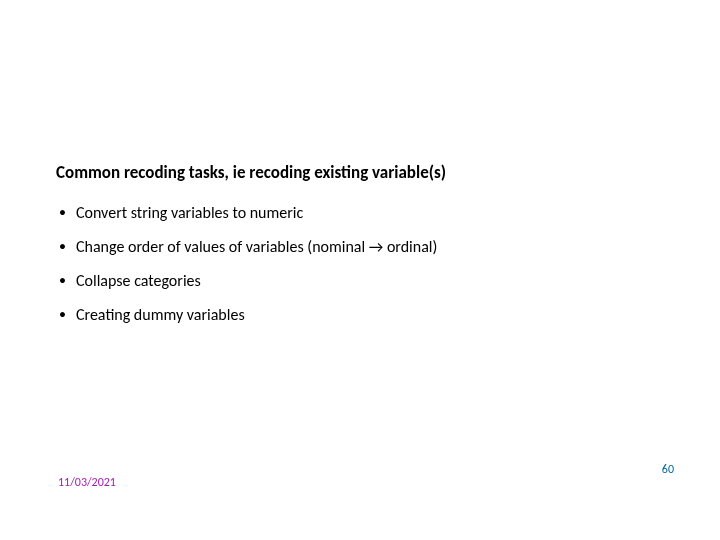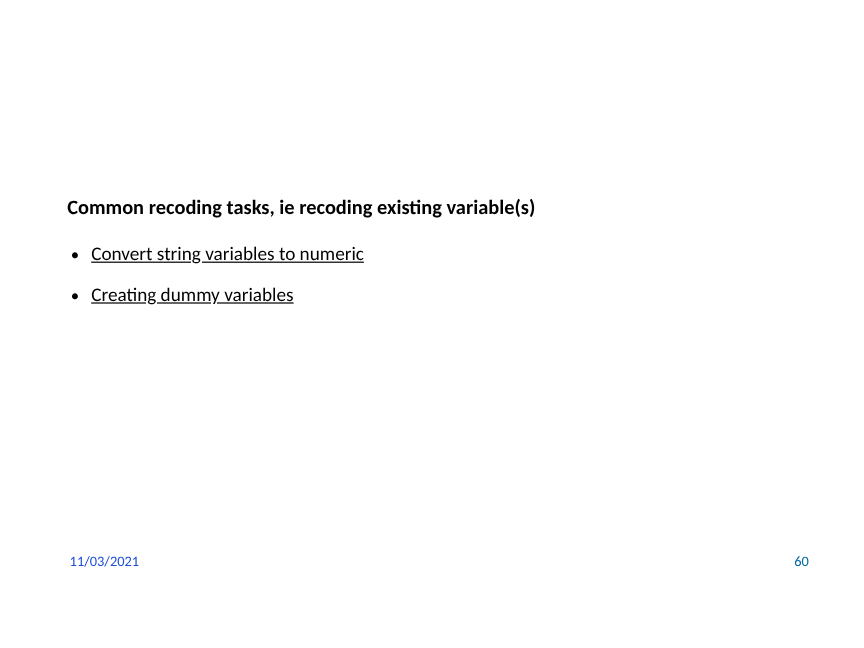--- a/index.html
+++ b/index.html
@@ -1,31 +1,33 @@
 <!DOCTYPE html>
 <html><head>
 <meta charset="utf-8">
 <style>
   * { margin: 0; padding: 0; box-sizing: border-box; }
   html, body { width: 720px; height: 540px; background: #ffffff; font-family: "Calibri", "Segoe UI", Arial, sans-serif; color: #000; }
   .slide { position: relative; width: 720px; height: 500px; }
   .content { position: absolute; left: 56px; top: 162px; right: 56px; }
   .heading { font-size: 17px; font-weight: 700; margin-bottom: 20px; }
   ul.bullets { list-style: none; padding-left: 20px; }
-  ul.bullets li { position: relative; font-size: 16px; line-height: 1.25; margin-bottom: 14px; text-decoration: underline; }
+  ul.bullets li { position: relative; font-size: 16px; line-height: 1.25; margin-bottom: 14px; }
   ul.bullets li::before { content: "•"; position: absolute; left: -17px; top: 1px; font-size: 14px; color: #000; }
-  .footer-date { position: absolute; left: 58px; bottom: 24px; font-size: 12px; color: #1d4ed8; }
+  .footer-date { position: absolute; left: 58px; bottom: 11px; font-size: 12px; color: #a21caf; }
   .footer-page { position: absolute; right: 46px; bottom: 24px; font-size: 12px; color: #0369a1; }
 </style>
 </head>
 <body>
 
 <div class="slide">
   <div class="content">
     <div class="heading">Common recoding tasks, ie recoding existing variable(s)</div>
     <ul class="bullets">
       <li>Convert string variables to numeric</li>
+      <li>Change order of values of variables (nominal → ordinal)</li>
+      <li>Collapse categories</li>
       <li>Creating dummy variables</li>
     </ul>
   </div>
   <div class="footer-date">11/03/2021</div>
   <div class="footer-page">60</div>
 </div>
 
 </body></html>

